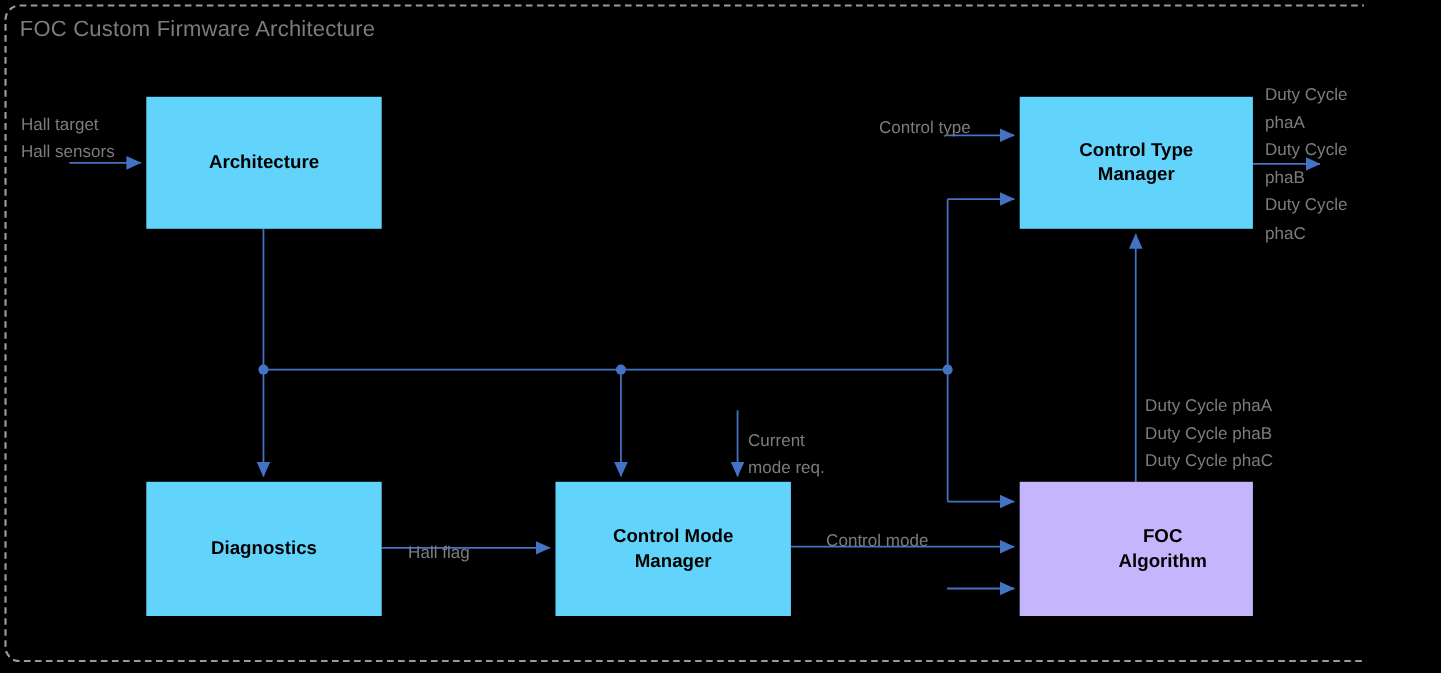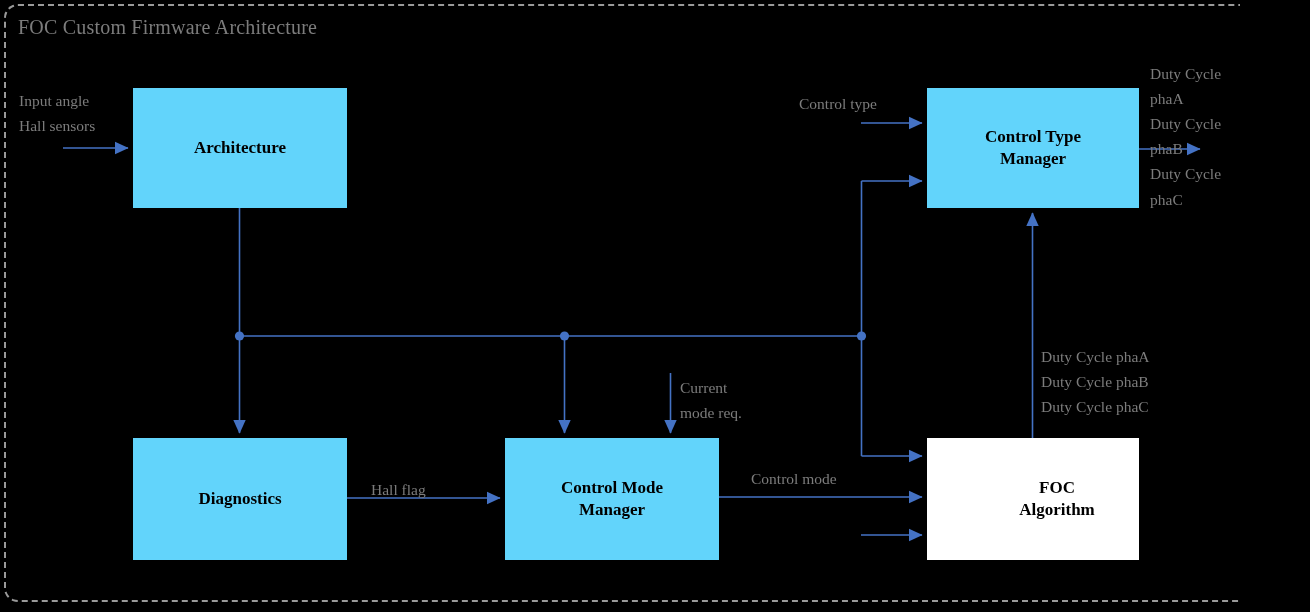--- a/index.html
+++ b/index.html
@@ -6,21 +6,21 @@
     margin: 0;
     padding: 0;
     background: #000000;
   }
   #canvas {
     position: relative;
     width: 1240px;
     height: 612px;
     background: #000000;
     overflow: hidden;
-    font-family: Liberation Serif, serif;
+    font-family: Liberation Sans, sans-serif;
   }
   #outer-frame {
     position: absolute;
     left: 4px;
     top: 4px;
     width: 1298px;
     height: 598px;
     border: 2px dashed #9a9a9a;
     border-radius: 14px;
     box-sizing: border-box;
@@ -42,28 +42,29 @@
     align-items: center;
     justify-content: center;
     text-align: center;
     color: #000000;
     font-weight: bold;
     font-size: 17px;
     line-height: 1.28;
     white-space: pre-line;
   }
   .node.blue  { background: #62D4FB; }
-  .node.pink  { background: #ffffff; padding-left: 48px; }
+  .node.pink  { background: #c4b5fd; padding-left: 48px; }
 
   .sig {
     position: absolute;
     color: #7c7c7c;
     font-size: 15.5px;
     line-height: 1.62;
     white-space: pre-line;
+    margin-top: 13px;
   }
 
   svg#wires {
     position: absolute;
     left: 0;
     top: 0;
     width: 1310px;
     height: 612px;
     pointer-events: none;
   }
@@ -131,21 +132,21 @@
 Manager</div>
 
   <div class="node blue" style="left:133px; top:438px; width:214px; height:122px;">Diagnostics</div>
 
   <div class="node blue" style="left:505px; top:438px; width:214px; height:122px;">Control Mode
 Manager</div>
 
   <div class="node pink" style="left:927px; top:438px; width:212px; height:122px;">FOC
 Algorithm</div>
 
-  <div class="sig" style="left:19px; top:88px;">Input angle
+  <div class="sig" style="left:19px; top:88px;">Hall target
 Hall sensors</div>
 
 
   <div class="sig" style="left:799px; top:91px;">Control type</div>
 
   <div class="sig" style="left:1150px; top:61px;">Duty Cycle phaA
 Duty Cycle phaB
 Duty Cycle phaC</div>
 
   <div class="sig" style="left:371px; top:477px;">Hall flag</div>

